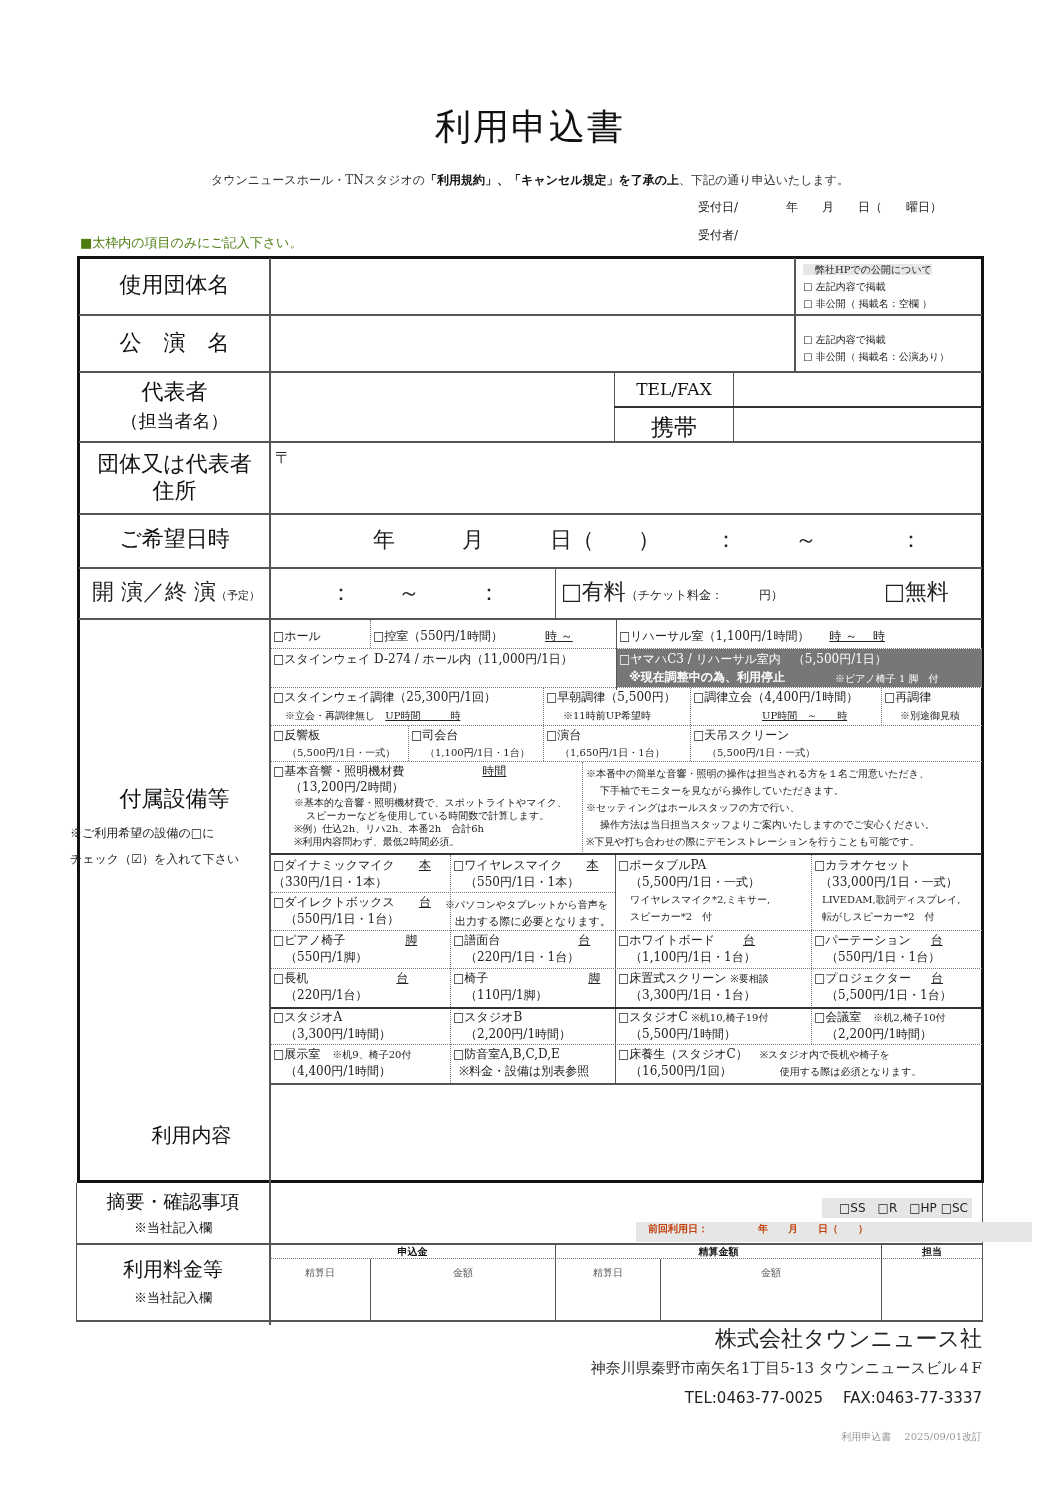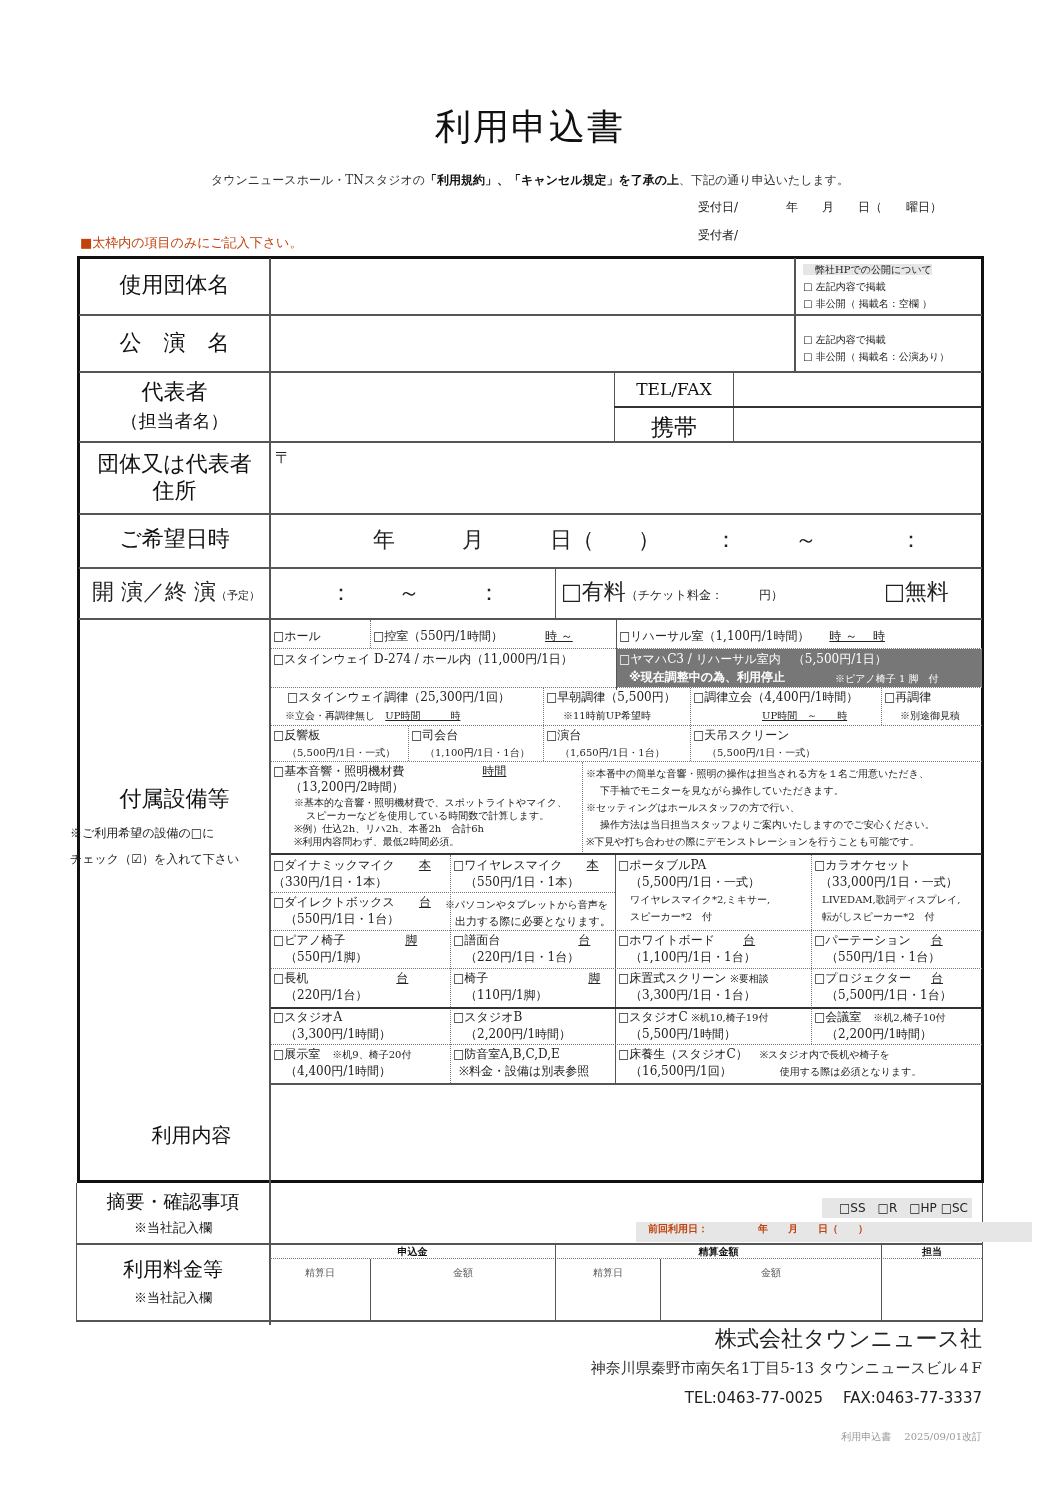--- a/index.html
+++ b/index.html
@@ -3,21 +3,21 @@
 <meta charset="utf-8">
 <style>
   * { box-sizing: border-box; margin: 0; padding: 0; }
   html, body { width: 1060px; height: 1497px; background: #fff; overflow: hidden; }
   body { position: relative; font-family: "DejaVu Serif", "Liberation Serif", serif; color: #222; }
   .abs { position: absolute; }
   .title { left: 0; width: 1060px; top: 103px; text-align: center; font-size: 36px; letter-spacing: 2px; color: #111; }
   .intro { left: 0; width: 1060px; top: 172px; text-align: center; font-size: 12px; color: #333; }
   .intro b { font-family: "DejaVu Sans", sans-serif; font-weight: bold; color: #111; }
   .recv { left: 698px; font-size: 12px; font-family: "DejaVu Sans", sans-serif; color: #222; }
-  .notice { left: 80px; top: 234px; font-size: 13px; font-family: "DejaVu Sans", sans-serif; color: #c2410c; }
+  .notice { left: 80px; top: 234px; font-size: 13px; font-family: "DejaVu Sans", sans-serif; color: #4d7c0f; }
 
   .frame { left: 77px; top: 256px; width: 907px; height: 927px; border: 3px solid #111; }
   .hl { position: absolute; height: 0; border-top: 1px solid #555; }
   .vl { position: absolute; width: 0; border-left: 1px solid #555; }
   .dl { position: absolute; height: 0; border-top: 1px dotted #777; }
   .dv { position: absolute; width: 0; border-left: 1px dotted #777; }
   .lbl { position: absolute; text-align: center; color: #111; }
   .cell { position: absolute; font-size: 12px; line-height: 17px; color: #222; white-space: nowrap; }
   .cell .sub { display: block; padding-left: 14px; }
   .small { font-size: 10px; }
@@ -103,21 +103,21 @@
 <div class="cell" style="left:619px;top:628px"><span>□リハーサル室（1,100円/1時間）</span> <span class="u" style="padding-left:16px">時 ～　 時</span></div>
 <div class="dl" style="left:271px;top:648px;width:711px"></div>
 
 <div class="cell" style="left:273px;top:651px;white-space:normal;width:342px">□スタインウェイ D-274 / ホール内（11,000円/1日）</div>
 <div class="abs grey" style="left:617px;top:649px;width:365px;height:38px"></div>
 <div class="cell" style="left:619px;top:651px;color:#fff">□ヤマハC3 / リハーサル室内　（5,500円/1日）</div>
 <div class="cell sans" style="left:629px;top:669px;color:#fff;font-weight:bold">※現在調整中の為、利用停止</div>
 <div class="cell small" style="left:835px;top:670px;color:#fff">※ピアノ椅子 1 脚　付</div>
 <div class="dl" style="left:271px;top:687px;width:711px"></div>
 
-<div class="cell" style="left:287px;top:689px">□スタインウェイ調律（25,300円/1回）</div>
+<div class="cell" style="left:273px;top:689px">□スタインウェイ調律（25,300円/1回）</div>
 <div class="cell small" style="left:285px;top:707px"><span>※立会・再調律無し</span>　<span class="u">UP時間　　　時</span></div>
 <div class="dv" style="left:543px;top:688px;height:37px"></div>
 <div class="cell" style="left:546px;top:689px">□早朝調律（5,500円）</div>
 <div class="cell small" style="left:563px;top:707px">※11時前UP希望時</div>
 <div class="dv" style="left:690px;top:688px;height:37px"></div>
 <div class="cell" style="left:693px;top:689px">□調律立会（4,400円/1時間）</div>
 <div class="cell small u" style="left:762px;top:707px">UP時間　～　　時</div>
 <div class="dv" style="left:881px;top:688px;height:37px"></div>
 <div class="cell" style="left:884px;top:689px">□再調律</div>
 <div class="cell small" style="left:900px;top:707px">※別途御見積</div>

